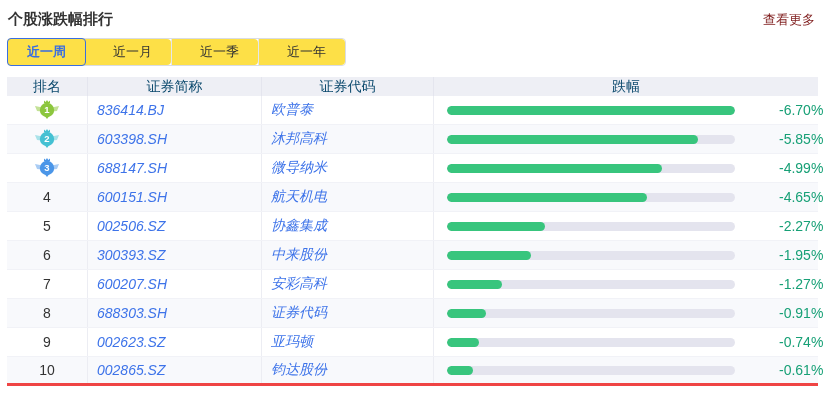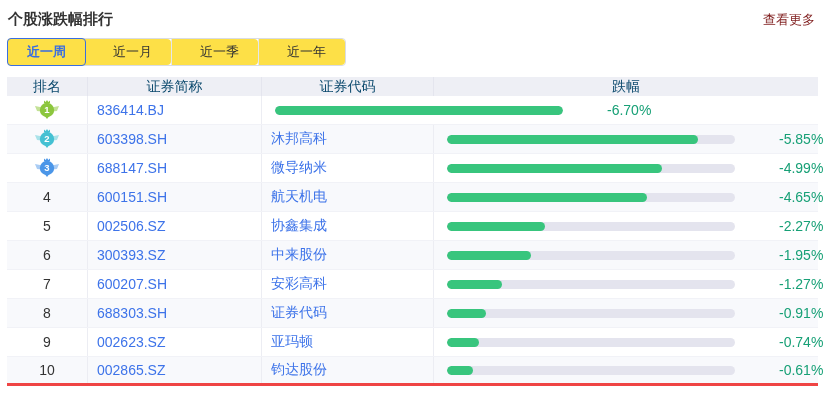--- a/index.html
+++ b/index.html
@@ -49,21 +49,21 @@
   .thead > div { text-align: center; border-right: 1px solid #E4E5EE; height: 100%;
     display: flex; align-items: center; justify-content: center; }
   .thead > div:last-child { border-right: none; }
   .row { height: 29px; background: #fff; }
   .row.alt { background: #F8F9FC; }
   .row { border-bottom: 1px solid #F1F2F7; }
   .row:last-child { border-bottom: 3px solid #ef4444; }
   .row > div { height: 100%; display: flex; align-items: center; border-right: 1px solid #ECEDF3; }
   .row > div:last-child { border-right: none; gap: 44px; }
   .c-rank { justify-content: center; color: #333; }
-  .c-code, .c-name { padding-left: 9px; color: #3D73E9; cursor: pointer; }
+  .c-code, .c-name { padding-left: 9px; color: #3D73E9; cursor: pointer; font-style: italic; }
   .c-change { padding: 0 15px 0 13px; }
   .bar-track {
     flex: 0 0 288px; height: 9px; border-radius: 5px; background: #E4E4EE;
     overflow: hidden;
   }
   .bar-fill { height: 100%; border-radius: 5px; }
   .pct { flex: 1; text-align: right; color: #17A076; }
   .medal-svg { display: block; }
 </style>
 </head>
@@ -96,20 +96,21 @@
           <svg class="medal-svg" width="26" height="20" viewBox="0 0 26 20">
             <polygon points="1,6 11,8 11,12 3,11" fill="#C3E196"></polygon>
             <polygon points="25,6 15,8 15,12 23,11" fill="#C3E196"></polygon>
             <polygon points="10,3 10,0.5 11.7,2 13,0 14.3,2 16,0.5 16,3" fill="#8CC63E"></polygon>
             <circle cx="13" cy="10" r="7.2" fill="#8CC63E"></circle>
             <polygon points="10.4,15.6 13,19 15.6,15.6" fill="#8CC63E"></polygon>
             <text x="13" y="13.3" text-anchor="middle" font-size="9.5" font-weight="bold" fill="#fff" font-family="Liberation Sans, sans-serif">1</text>
           </svg>
         </div>
     <div class="c-code">836414.BJ</div>
+    <div class="c-name">欧普泰</div>
     <div class="c-change">
       <div class="bar-track">
         <div class="bar-fill" style="width: 100%; background: rgb(56, 197, 125);"></div>
       </div>
       <span class="pct">-6.70%</span>
     </div>
   </div>
 
   <div class="row alt">
     <div class="c-rank">

